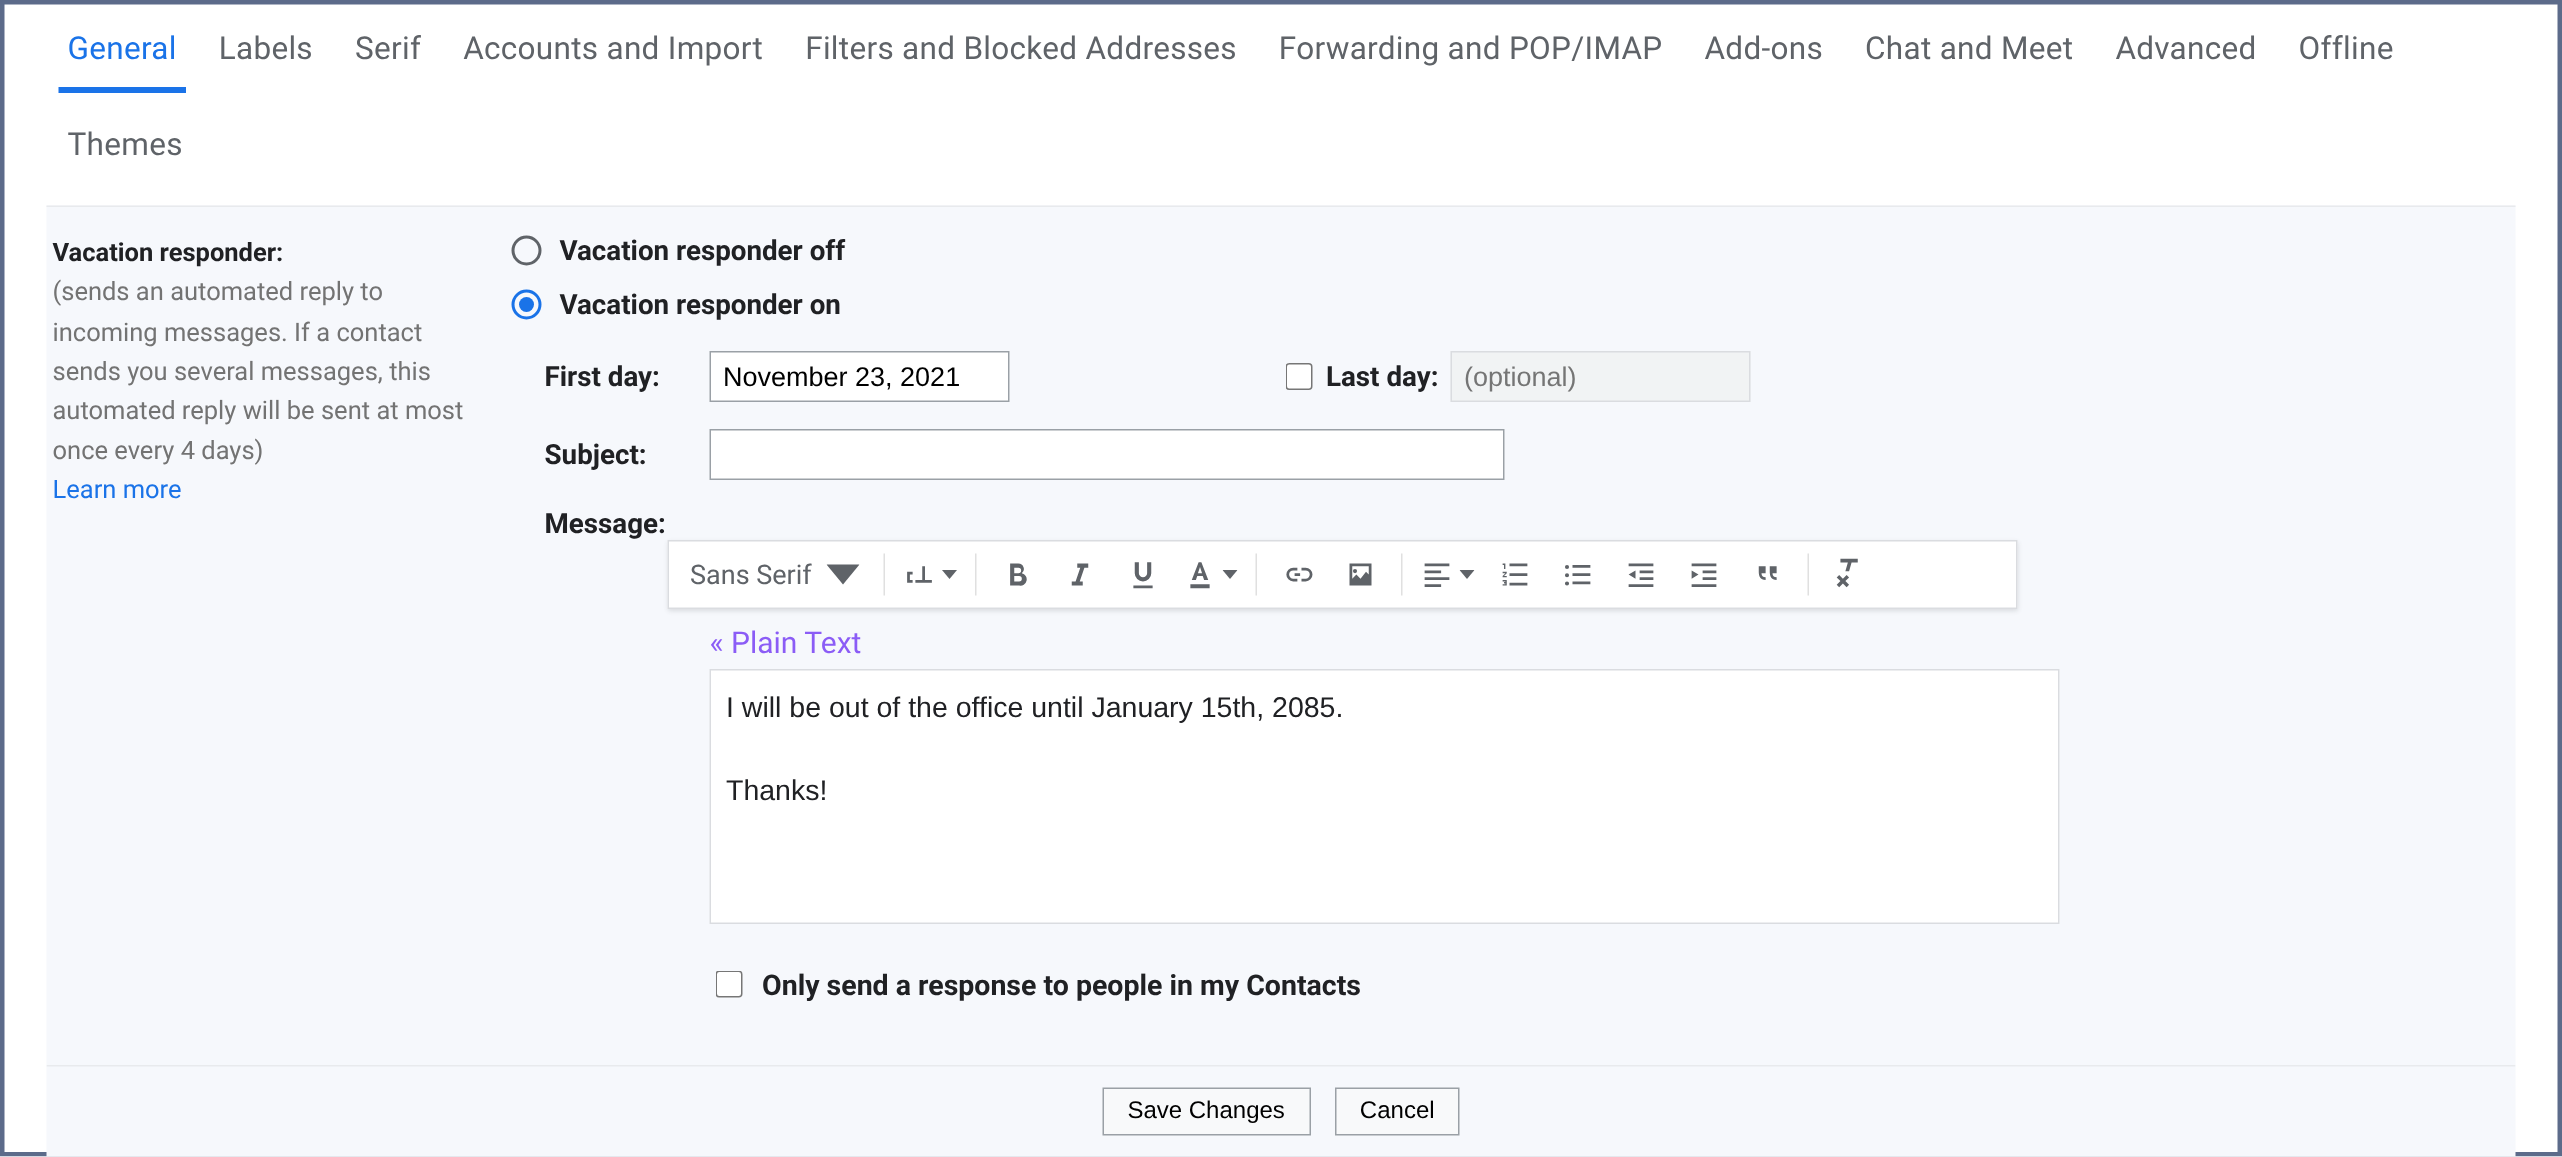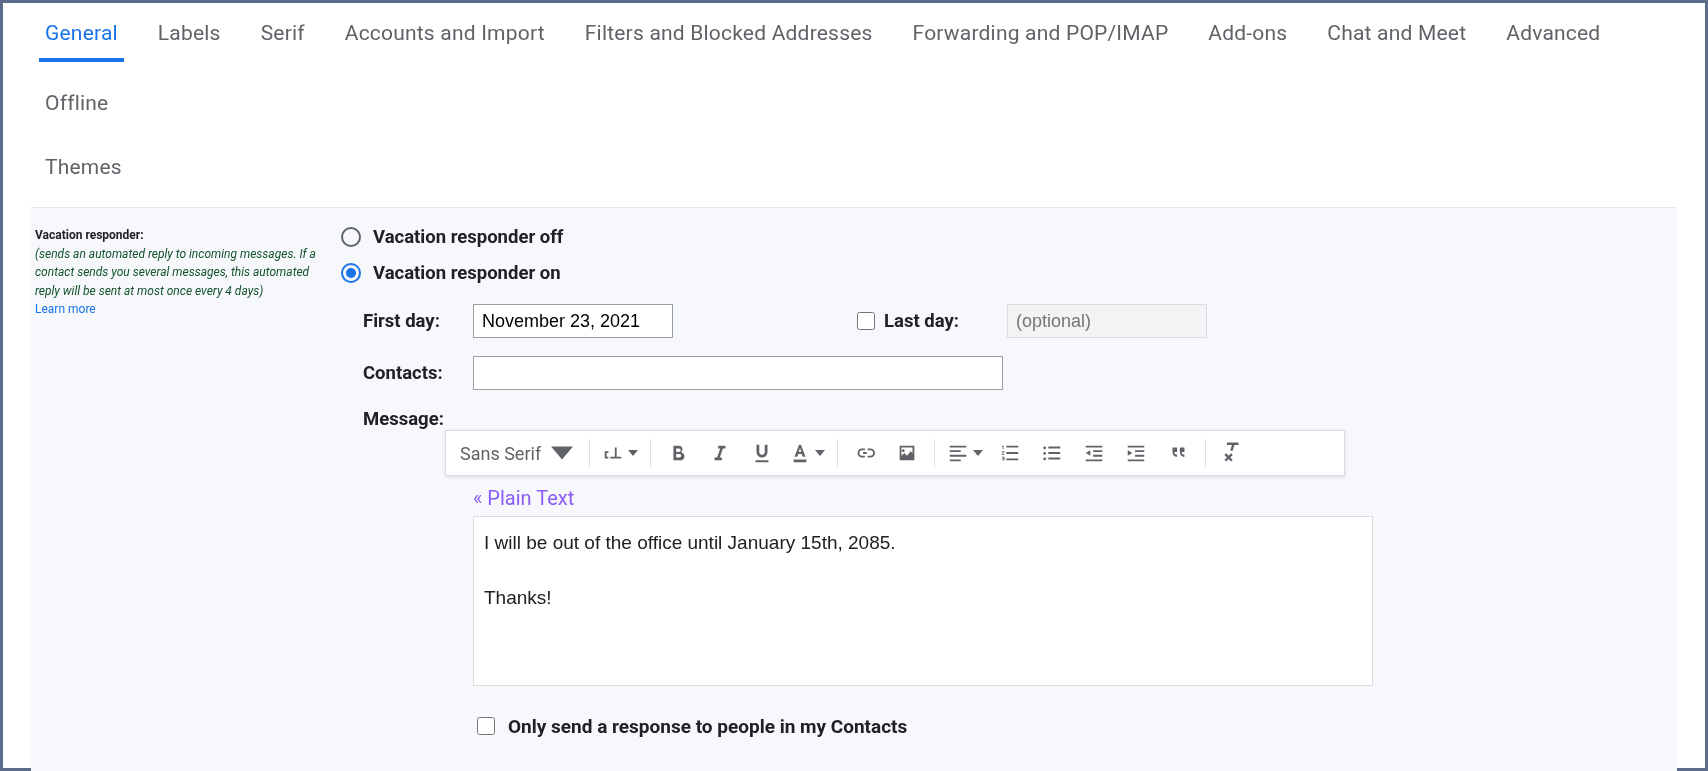--- a/index.html
+++ b/index.html
@@ -13,21 +13,21 @@
     border: 3px solid #5c6b8a;
     width: 1708px;
     height: 771px;
     background: #fff;
     position: relative;
   }
   .tabs {
     display: flex;
     flex-wrap: wrap;
     padding: 0 28px;
-    gap: 12px;
+    gap: 0;
     border-bottom: 0;
   }
   .tab {
     padding: 18px 14px 16px 14px;
     font-size: 21px;
     color: #5f6368;
     cursor: pointer;
     position: relative;
     letter-spacing: .2px;
   }
@@ -56,31 +56,30 @@
   .section {
     display: flex;
     border-top: 1px solid #e8eaed;
     padding: 18px 0 24px 0;
   }
   .section:first-child { border-top: 0; }
   .section .left {
     width: 310px;
     padding-left: 4px;
     padding-right: 16px;
-    font-size: 12px;
+    font-size: 17px;
     line-height: 1.55;
     color: #202124;
   }
   .section .left .title {
     font-weight: 700;
     color: #202124;
   }
   .section .left .desc {
-    color: #14532d;
-    font-style: italic;
+    color: #737373;
   }
   .section .left a {
     color: #1a73e8;
     text-decoration: none;
   }
   .section .right {
     flex: 1;
     font-size: 18.5px;
   }
   .radio-row {
@@ -119,21 +118,21 @@
     width: 110px;
     font-weight: 700;
   }
   input[type=text].field {
     font-size: 18px;
     padding: 4px 8px;
     border: 1px solid #9aa0a6;
     background: #fff;
     height: 34px;
   }
-  input[type=text].field.placeholder { color: #9aa0a6; background: #f1f3f4; border-color: #dadce0; margin-left: 40px; }
+  input[type=text].field.placeholder { color: #9aa0a6; background: #f1f3f4; border-color: #dadce0; }
   .first-day { width: 200px; }
   .last-day-gap { width: 180px; }
   .last-day-lbl { font-weight: 700; margin: 0 8px 0 6px; }
   input[type=checkbox].native { width: 18px; height: 18px; }
   .subject-field { width: 530px; }
   .msg-area { margin-left: 22px; }
   .msg-lbl { font-weight: 700; display: inline-block; width: 110px; vertical-align: top; }
   .toolbar {
     margin-left: 104px;
     display: flex;
@@ -256,21 +255,21 @@
           <div class="form-row first-day-row">
             <span class="lbl">First day:</span>
             <input type="text" class="field first-day" value="November 23, 2021" style="">
             <span class="last-day-gap"></span>
             <input type="checkbox" class="native" style="">
             <span class="last-day-lbl">Last day:</span>
             <input type="text" class="field placeholder" style="width: 200px;" disabled="" placeholder="(optional)">
           </div>
 
           <div class="form-row">
-            <span class="lbl">Contacts:</span>
+            <span class="lbl">Subject:</span>
             <input type="text" class="field subject-field" value="" style="">
           </div>
 
         </div>
 
         <div class="msg-area">
           <span class="msg-lbl">Message:</span>
         </div>
 
         <div class="toolbar">

